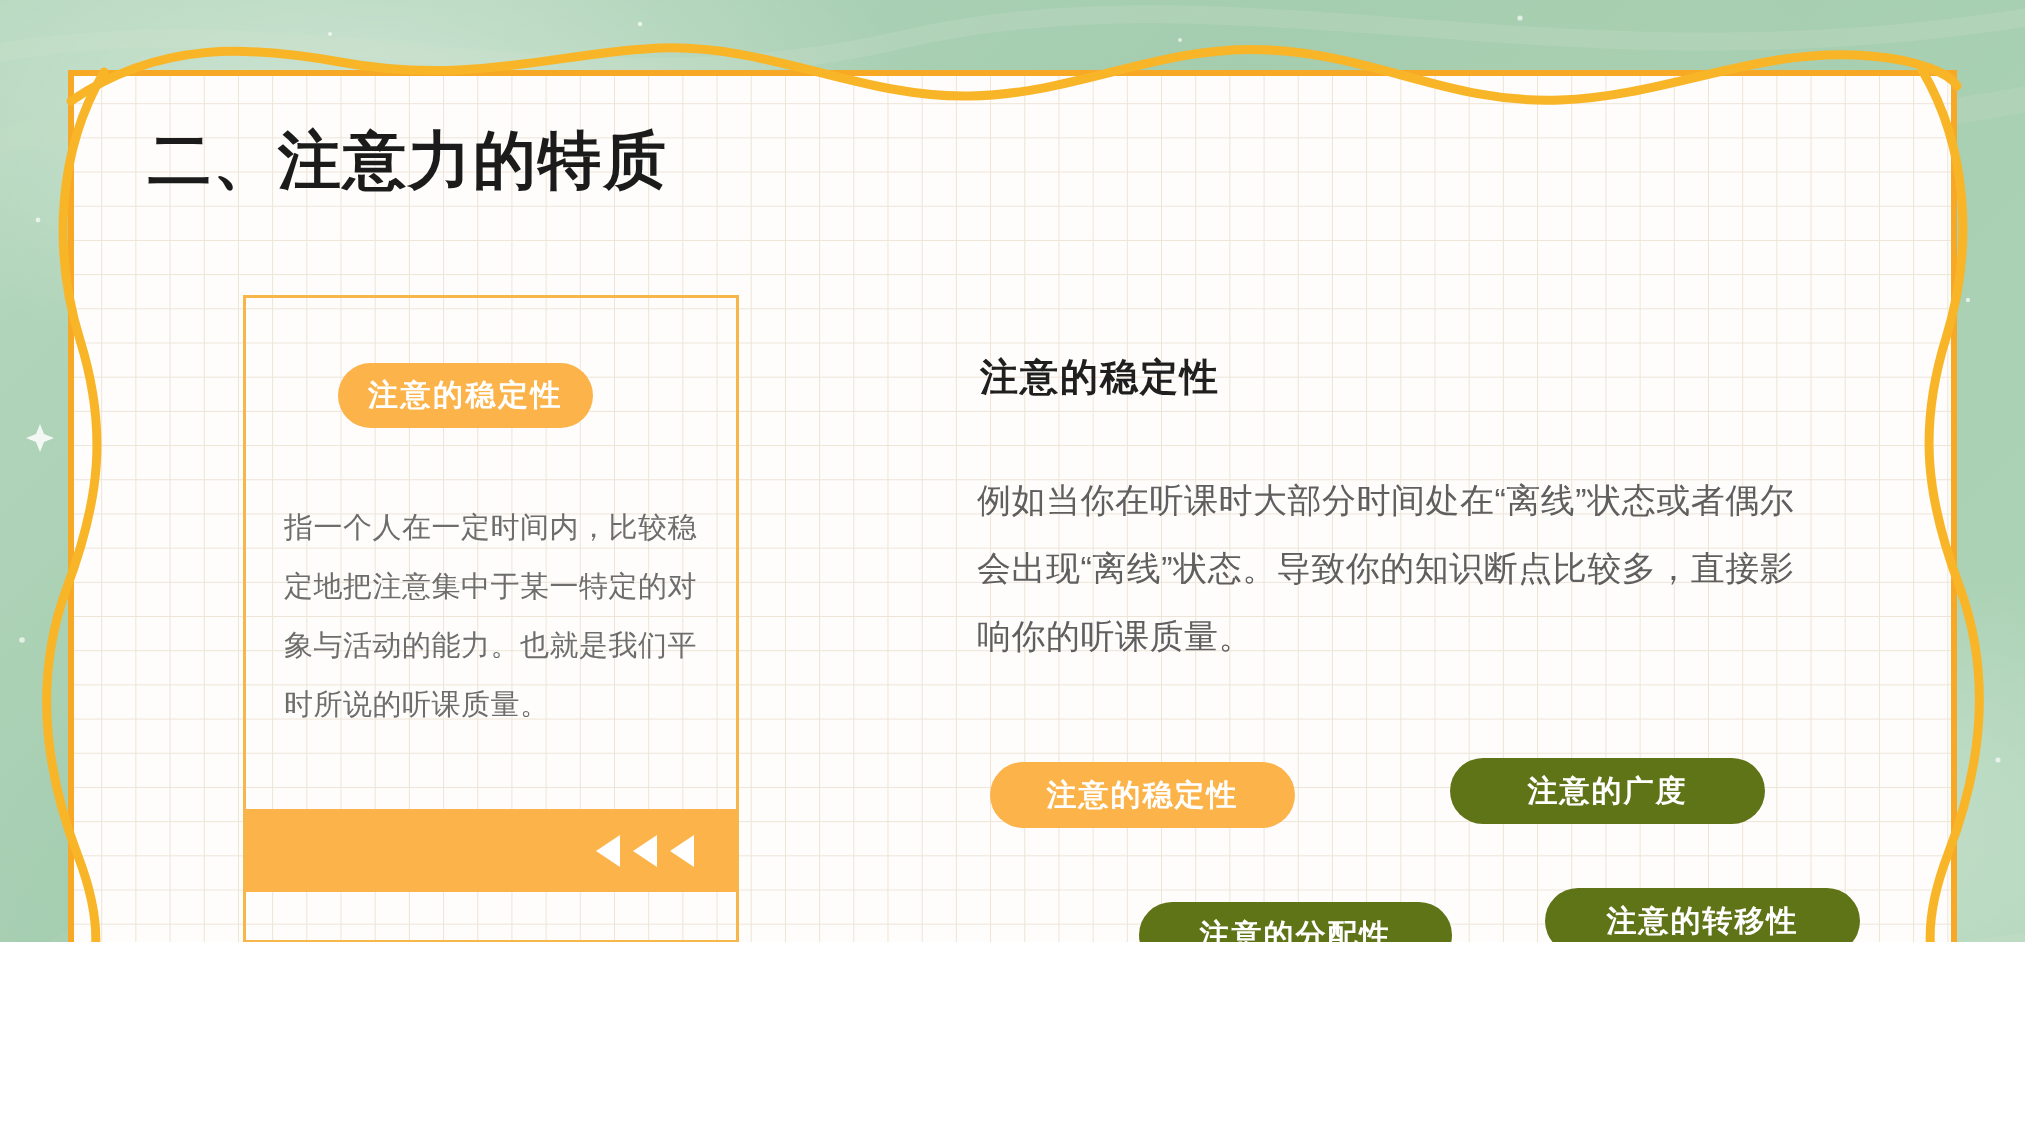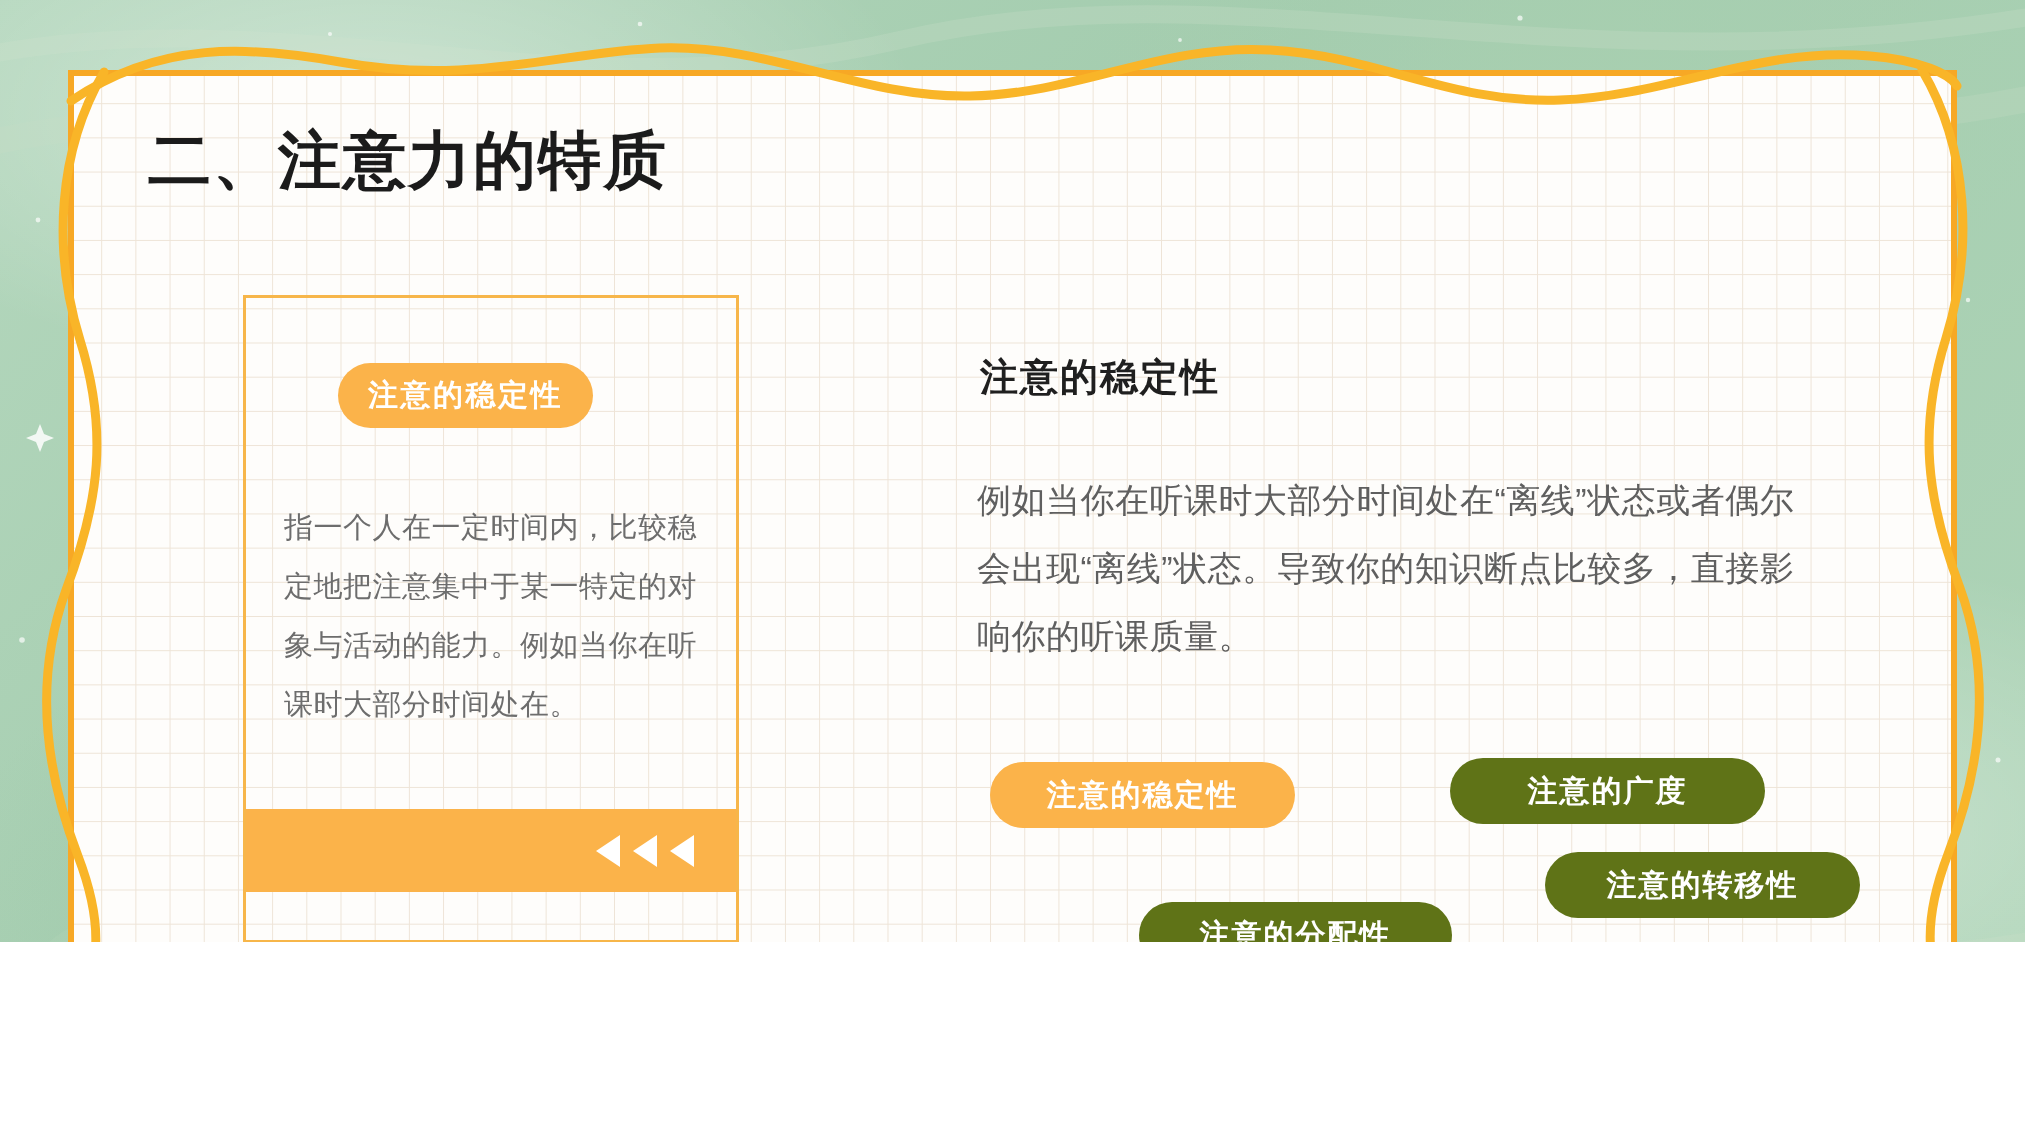--- a/index.html
+++ b/index.html
@@ -203,21 +203,21 @@
     font-size: 30px;
     font-weight: 700;
     letter-spacing: 2px;
   }
   .tag-orange { background: #fbb34a; }
   .tag-green  { background: #5f7317; align-items: center; }
 
   .tag-1 { left: 990px;  top: 762px; width: 305px; }
   .tag-2 { left: 1450px; top: 758px; width: 315px; }
   .tag-3 { left: 1095px; top: 902px; width: 313px; margin-left: 44px; }
-  .tag-4 { left: 1545px; top: 852px; width: 315px; font-family: Liberation Serif, serif; }
+  .tag-4 { left: 1545px; top: 888px; width: 315px; font-family: Liberation Serif, serif; }
 </style>
 </head>
 <body>
 
 <div class="slide">
 
   <div class="bg-wash"></div>
 
   <svg class="bg-streak" viewBox="0 0 2025 1139" preserveAspectRatio="none">
     <path d="M -40 150 C 300 60, 620 210, 960 120 C 1300 30, 1640 190, 2070 90" stroke="#c6ddc4" stroke-width="26" fill="none" opacity=".55"></path>
@@ -291,21 +291,21 @@
     <path d="M 1922 70 C 1968 148, 1974 248, 1946 338 C 1918 428, 1926 498, 1960 588
              C 1992 676, 1982 766, 1948 854 C 1922 922, 1926 968, 1950 1004" stroke="#f9b528" stroke-width="9" fill="none" stroke-linecap="round"></path>
   </svg>
 
   <div class="title">二、注意力的特质</div>
 
   <div class="card">
     <div class="card-pill">
       <span>注意的稳定性</span>
     </div>
-    <div class="card-body">指一个人在一定时间内，比较稳定地把注意集中于某一特定的对象与活动的能力。例如当你在听课时大部分时间处在。</div>
+    <div class="card-body">指一个人在一定时间内，比较稳定地把注意集中于某一特定的对象与活动的能力。也就是我们平时所说的听课质量。</div>
     <div class="card-bar">
       <span class="tri"></span>
       <span class="tri"></span>
       <span class="tri"></span>
     </div>
   </div>
 
   <div class="r-head">注意的稳定性</div>
   <div class="r-body">例如当你在听课时大部分时间处在“离线”状态或者偶尔会出现“离线”状态。导致你的知识断点比较多，直接影响你的听课质量。</div>
 

